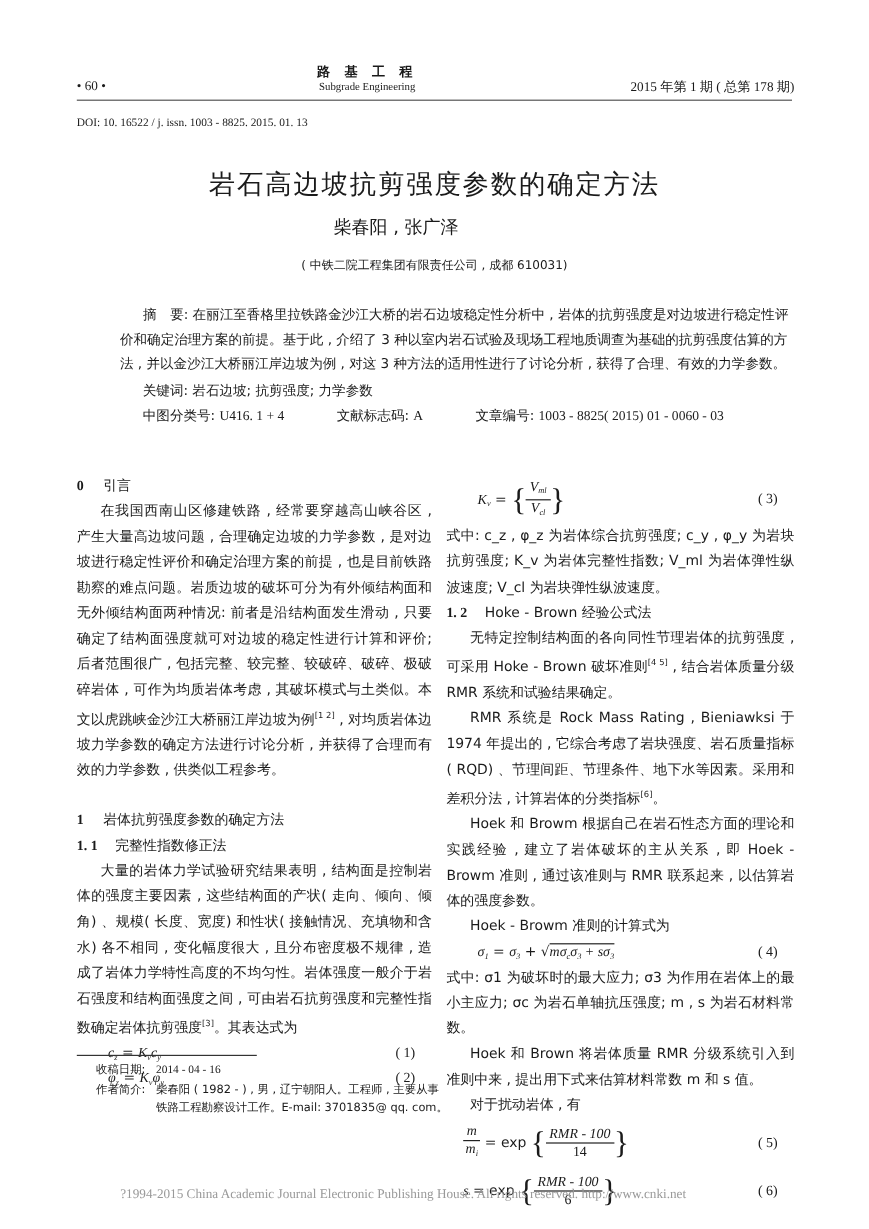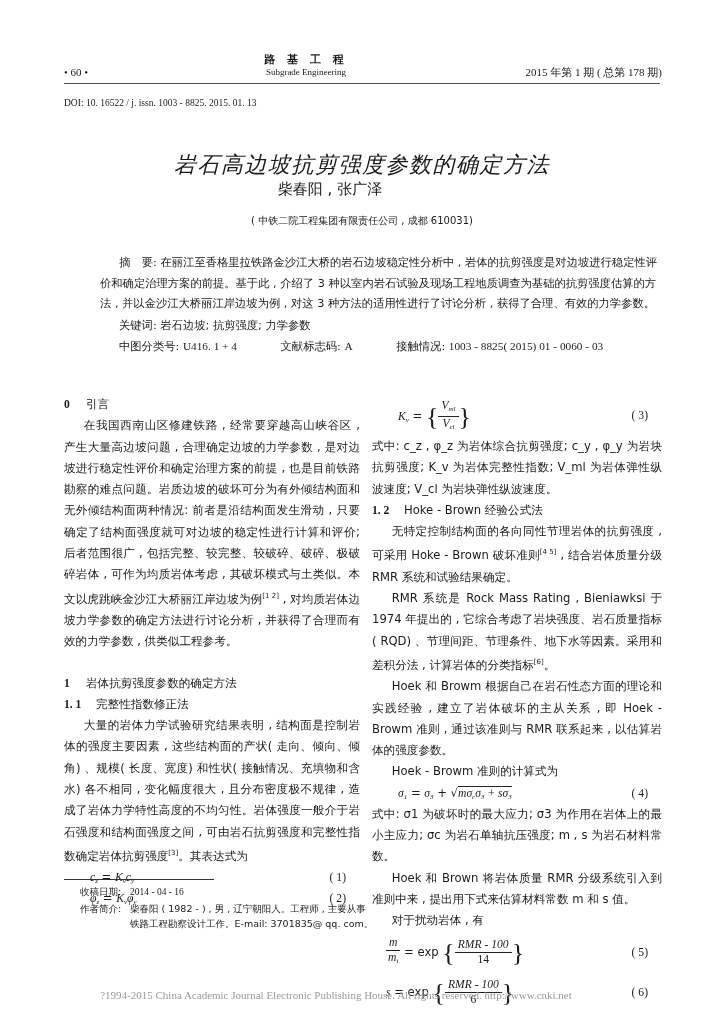--- a/index.html
+++ b/index.html
@@ -7,21 +7,21 @@
          font-family: "DejaVu Sans", sans-serif; color: #1a1a1a; }
   .abs { position: absolute; }
   .serif { font-family: "Liberation Serif", "DejaVu Serif", serif; }
   .hdr-page { left: 64px; top: 66px; font-size: 11px; }
   .hdr-center { left: 0; width: 612px; top: 52px; text-align: center; }
   .hdr-cn { font-size: 11px; letter-spacing: 4px; font-weight: bold; }
   .hdr-en { font-size: 9px; margin-top: 0px; }
   .hdr-issue { right: 62px; top: 65px; font-size: 11px; }
   .hdr-rule { left: 64px; top: 83px; width: 596px; height: 0; border-top: 1.5px solid #555; }
   .doi { left: 64px; top: 98px; font-size: 9.5px; }
-  .title { left: 0; width: 724px; top: 150px; text-align: center; font-size: 22px; letter-spacing: 1.5px; font-style: italic; }
+  .title { left: 0; width: 724px; top: 139px; text-align: center; font-size: 22px; letter-spacing: 1.5px; }
   .authors { left: 0; width: 660px; top: 180px; text-align: center; font-size: 15px; }
   .affil { left: 0; width: 724px; top: 214px; text-align: center; font-size: 10px; }
   .abstract { left: 100px; width: 560px; top: 253px; font-size: 11.3px; line-height: 20.5px; }
   .abstract p { margin: 0; }
   .indent { text-indent: 1.7em; }
   .meta-line { margin: 0; padding-left: 19px; font-size: 11.3px; line-height: 21px; }
   .meta-line .gap { display: inline-block; width: 40px; }
   .col { font-size: 11.6px; line-height: 21.3px; }
   .col p { margin: 0; text-align: justify; }
   .col-left { left: 64px; width: 296px; top: 394px; }
@@ -60,21 +60,21 @@
 <div class="abs title">岩石高边坡抗剪强度参数的确定方法</div>
 <div class="abs authors">柴春阳 , 张广泽</div>
 <div class="abs affil">( 中铁二院工程集团有限责任公司 , 成都   610031)</div>
 
 <div class="abs abstract">
   <p class="indent"><span>摘　要:</span> <span>在丽江至香格里拉铁路金沙江大桥的岩石边坡稳定性分析中 , 岩体的抗剪强度是对边坡进行稳定性评价和确定治理方案的前提。基于此 , 介绍了 3 种以室内岩石试验及现场工程地质调查为基础的抗剪强度估算的方法 , 并以金沙江大桥丽江岸边坡为例 , 对这 3 种方法的适用性进行了讨论分析 , 获得了合理、有效的力学参数。</span></p>
   <p class="meta-line"><span>关键词:</span> <span>岩石边坡; 抗剪强度; 力学参数</span></p>
   <p class="meta-line">
     <span>中图分类号:</span> <span class="serif">U416. 1 + 4</span><span class="gap"></span>
     <span>文献标志码:</span> <span class="serif">A</span><span class="gap"></span>
-    <span>接触情况:</span> <span class="serif">1003 - 8825( 2015) 01 - 0060 - 03</span>
+    <span>文章编号:</span> <span class="serif">1003 - 8825( 2015) 01 - 0060 - 03</span>
   </p>
 </div>
 
 <div class="abs col col-left">
   <div class="h1"><span class="num serif">0</span><span>引言</span></div>
   <p class="indent"><span>在我国西南山区修建铁路 , 经常要穿越高山峡谷区 , 产生大量高边坡问题 , 合理确定边坡的力学参数 , 是对边坡进行稳定性评价和确定治理方案的前提 , 也是目前铁路勘察的难点问题。岩质边坡的破坏可分为有外倾结构面和无外倾结构面两种情况: 前者是沿结构面发生滑动 , 只要确定了结构面强度就可对边坡的稳定性进行计算和评价; 后者范围很广 , 包括完整、较完整、较破碎、破碎、极破碎岩体 , 可作为均质岩体考虑 , 其破坏模式与土类似。本文以虎跳峡金沙江大桥丽江岸边坡为例</span><span class="sup">[1 2]</span><span> , 对均质岩体边坡力学参数的确定方法进行讨论分析 , 并获得了合理而有效的力学参数 , 供类似工程参考。</span></p>
   <div style="height:20px"></div>
   <div class="h1"><span class="num serif">1</span><span>岩体抗剪强度参数的确定方法</span></div>
   <div class="h2"><span class="num serif">1. 1</span><span>完整性指数修正法</span></div>
   <p class="indent"><span>大量的岩体力学试验研究结果表明 , 结构面是控制岩体的强度主要因素 , 这些结构面的产状( 走向、倾向、倾角) 、规模( 长度、宽度) 和性状( 接触情况、充填物和含水) 各不相同 , 变化幅度很大 , 且分布密度极不规律 , 造成了岩体力学特性高度的不均匀性。岩体强度一般介于岩石强度和结构面强度之间 , 可由岩石抗剪强度和完整性指数确定岩体抗剪强度</span><span class="sup">[3]</span><span>。其表达式为</span></p>

